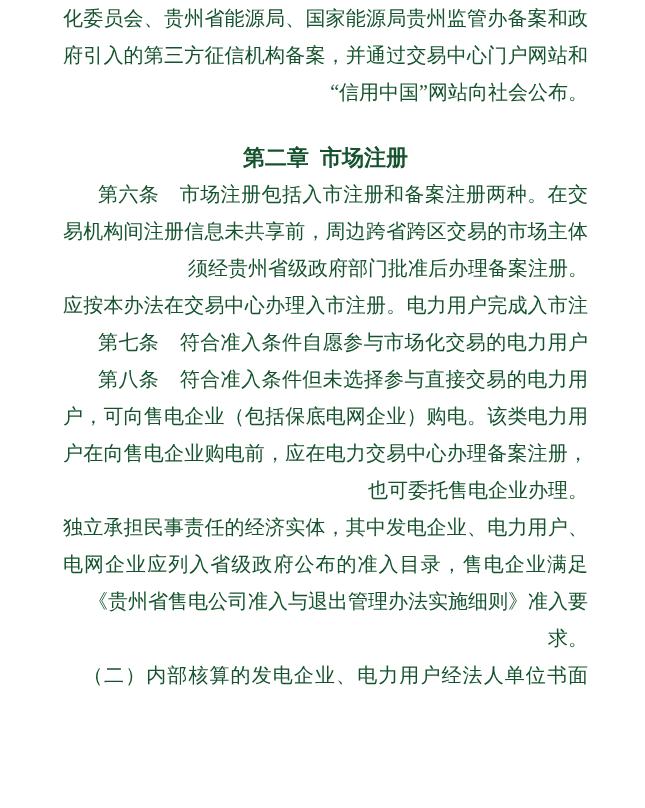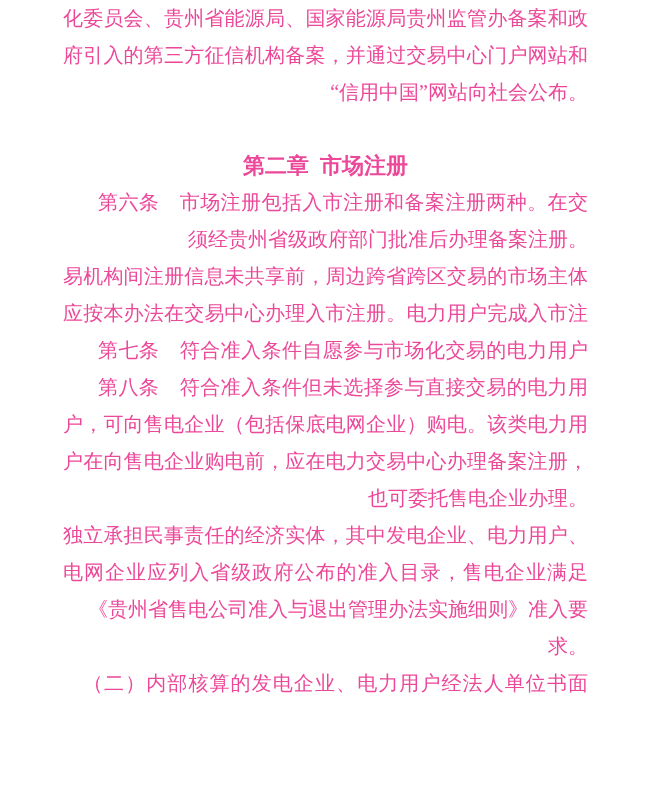--- a/index.html
+++ b/index.html
@@ -7,21 +7,21 @@
     padding: 0;
     background: #ffffff;
   }
   .page {
     position: relative;
     width: 645px;
     height: 808px;
     box-sizing: border-box;
     padding: 0 57px 0 63px;
     background: #ffffff;
-    color: #ec4899;
+    color: #14532d;
     overflow: hidden;
     font-family: "Liberation Serif", "DejaVu Serif", serif;
   }
   .line {
     font-size: 20px;
     line-height: 37px;
     text-align: right;
     white-space: normal;
   }
   
@@ -36,35 +36,35 @@
   
   .line.pull { margin-left: -8px; }
   
   .line.heading {
     font-family: "Liberation Sans", "DejaVu Sans", sans-serif;
     font-weight: bold;
     font-size: 22px;
     text-align: center;
     text-align-last: center;
     word-spacing: 5px;
-    margin-top: 36px;
+    margin-top: 28px;
   }
 </style>
 </head>
 <body>
 
 <div class="page">
   <div id="doc-lines">
       <div class="line just">化委员会、贵州省能源局、国家能源局贵州监管办备案和政</div>
       <div class="line just">府引入的第三方征信机构备案，并通过交易中心门户网站和</div>
       <div class="line">“信用中国”网站向社会公布。</div>
       <div class="line heading">第二章 市场注册</div>
       <div class="line just indent">第六条　市场注册包括入市注册和备案注册两种。在交</div>
+      <div class="line just">易机构间注册信息未共享前，周边跨省跨区交易的市场主体</div>
       <div class="line">须经贵州省级政府部门批准后办理备案注册。</div>
-      <div class="line just">易机构间注册信息未共享前，周边跨省跨区交易的市场主体</div>
       <div class="line just">应按本办法在交易中心办理入市注册。电力用户完成入市注</div>
       <div class="line just indent">第七条　符合准入条件自愿参与市场化交易的电力用户</div>
       <div class="line just indent">第八条　符合准入条件但未选择参与直接交易的电力用</div>
       <div class="line just">户，可向售电企业（包括保底电网企业）购电。该类电力用</div>
       <div class="line just">户在向售电企业购电前，应在电力交易中心办理备案注册，</div>
       <div class="line">也可委托售电企业办理。</div>
       <div class="line just">独立承担民事责任的经济实体，其中发电企业、电力用户、</div>
       <div class="line just">电网企业应列入省级政府公布的准入目录，售电企业满足</div>
       <div class="line pull">《贵州省售电公司准入与退出管理办法实施细则》准入要求。</div>
       <div class="line just indent-paren">（二）内部核算的发电企业、电力用户经法人单位书面</div>

